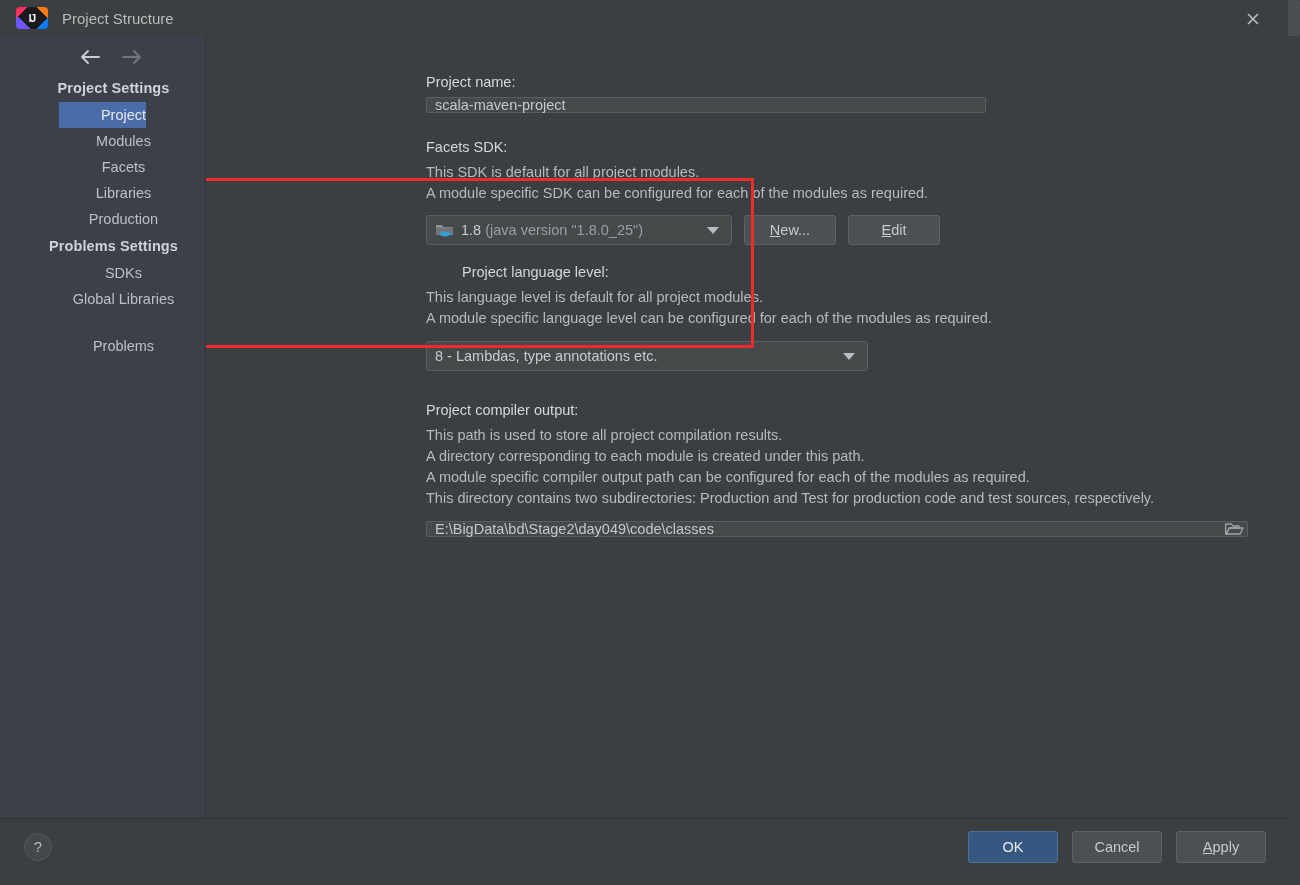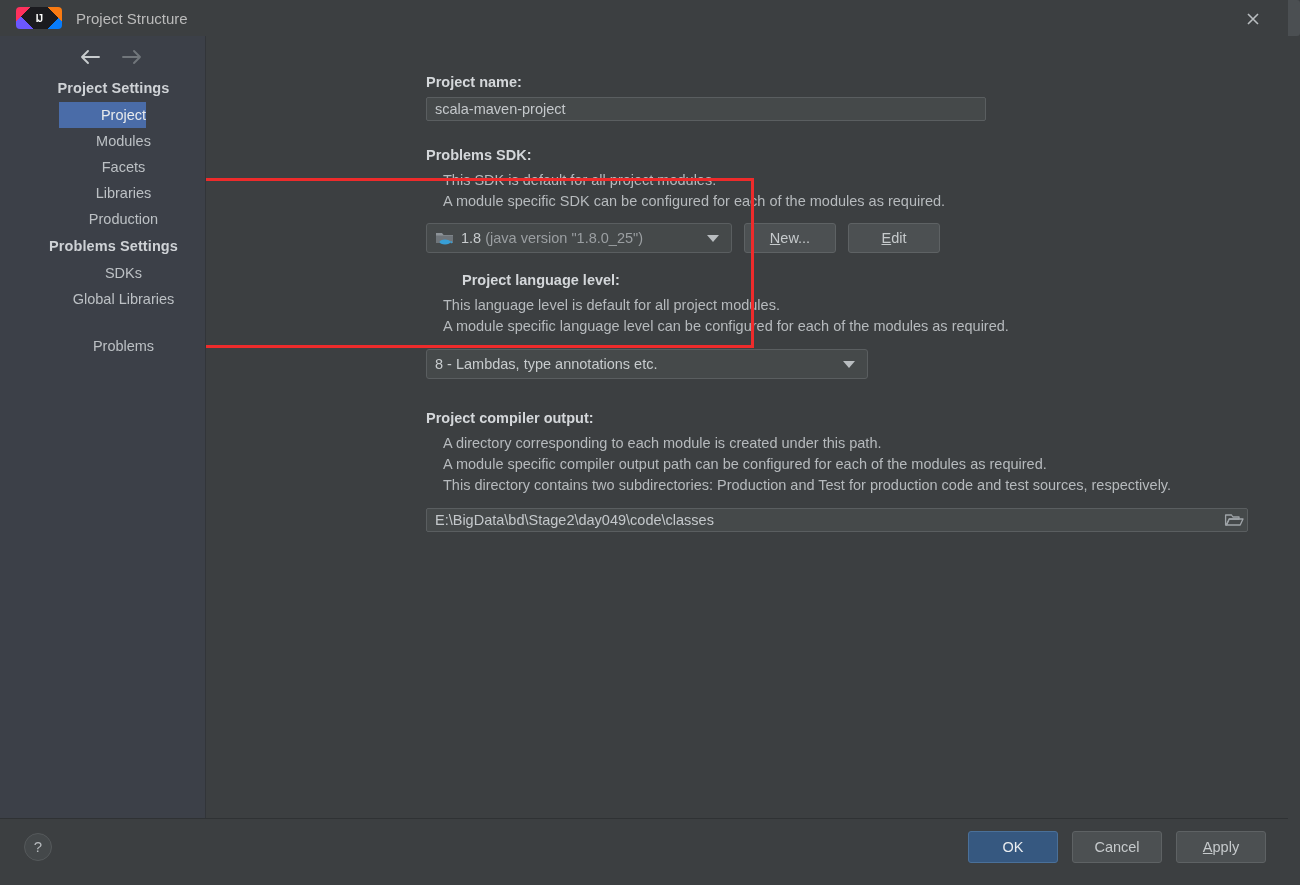--- a/index.html
+++ b/index.html
@@ -48,21 +48,21 @@
   }
 
   
   .titlebar {
     height: 36px; flex: 0 0 36px;
     background: #3c3f41;
     display: flex; align-items: center;
     position: relative;
   }
   .app-logo {
-    width: 46px; height: 22px; margin-left: 16px; margin-right: 14px;
+    width: 32px; height: 22px; margin-left: 16px; margin-right: 14px;
     border-radius: 4px; position: relative; overflow: hidden;
     background:
       linear-gradient(135deg,#fe315d 0%,#fe315d 22%, transparent 22%),
       linear-gradient(225deg,#f97a12 0%,#f97a12 22%, transparent 22%),
       linear-gradient(45deg,#6b57ff 0%,#6b57ff 26%, transparent 26%),
       linear-gradient(315deg,#087cfa 0%,#087cfa 22%, transparent 22%),
       #1b1b1f;
   }
   .app-logo .ij {
     position: absolute; left: 50%; top: 50%;
@@ -125,32 +125,32 @@
 
   
   .content {
     flex: 1 1 auto;
     background: #3c3f41;
     position: relative;
     padding: 38px 0 0 220px;
     overflow: hidden;
   }
   .label-bold {
-    color: #d4d7da; font-size: 14.5px; font-weight: bold;
+    color: #d4d7da; font-size: 14.5px; font-weight: normal;
     margin-bottom: 7px;
   }
   .desc-line {
-    color: #b6babd; font-size: 14.5px; line-height: 21px; margin-left: 17px;
+    color: #b6babd; font-size: 14.5px; line-height: 21px;
   }
 
   .textfield {
     background: #45494a;
     border: 1px solid #5a5e60;
     border-radius: 2px;
-    height: 24px;
+    height: 16px;
     color: #c4c8cb; font-size: 14.5px;
     display: flex; align-items: center;
     padding: 0 8px;
   }
 
   .combo {
     background: #45494a;
     border: 1px solid #5a5e60;
     border-radius: 3px;
     height: 30px;
@@ -291,21 +291,21 @@
       <div class="side-item">Problems</div>
     </div>
 
     <div class="content">
 
       <div class="label-bold">Project name:</div>
       <div class="textfield" style="width:560px; margin-top:3px;">
         <span>scala-maven-project</span>
       </div>
 
-      <div class="label-bold" style="margin-top:26px;">Problems SDK:</div>
+      <div class="label-bold" style="margin-top:26px;">Facets SDK:</div>
       <div class="desc-line">This SDK is default for all project modules.</div>
       <div class="desc-line">A module specific SDK can be configured for each of the modules as required.</div>
 
       <div class="row" style="margin-top:11px;">
         <div class="combo" style="width:306px;">
           <span class="sdk-icon">
             <svg width="19" height="16" viewBox="0 0 19 16">
               <path d="M1 3 h6 l1.6 2 H18 v8 H1 Z" fill="#8d9398"></path>
               <path d="M1 5.5 h17 v7.5 H1 Z" fill="#6f757a"></path>
               <ellipse cx="10" cy="12" rx="5.4" ry="2.6" fill="#389fd6"></ellipse>
@@ -333,20 +333,21 @@
       <div class="label-bold" style="margin-top:19px;margin-left:36px;">Project language level:</div>
       <div class="desc-line">This language level is default for all project modules.</div>
       <div class="desc-line">A module specific language level can be configured for each of the modules as required.</div>
 
       <div class="combo" style="width:442px; margin-top:12px;">
         <span class="combo-text">8 - Lambdas, type annotations etc.</span>
         <span class="caret"></span>
       </div>
 
       <div class="label-bold" style="margin-top:31px;">Project compiler output:</div>
+      <div class="desc-line">This path is used to store all project compilation results.</div>
       <div class="desc-line">A directory corresponding to each module is created under this path.</div>
       <div class="desc-line">A module specific compiler output path can be configured for each of the modules as required.</div>
       <div class="desc-line">This directory contains two subdirectories: Production and Test for production code and test sources, respectively.</div>
 
       <div class="textfield" style="width:822px; margin-top:12px; padding-right:3px;">
         <span style="flex:1 1 auto;">E:\BigData\bd\Stage2\day049\code\classes</span>
         <span style="display:flex;">
           <svg width="20" height="16" viewBox="0 0 20 16">
             <path d="M2 3 h5.5 l1.4 2 H15 v2 H5.2 L2.4 13 H1.6 V3 Z" fill="none" stroke="#9fa4a8" stroke-width="1.3" stroke-linejoin="round"></path>
             <path d="M5.2 7 H19 l-2.8 6 H2.4 Z" fill="none" stroke="#9fa4a8" stroke-width="1.3" stroke-linejoin="round"></path>

